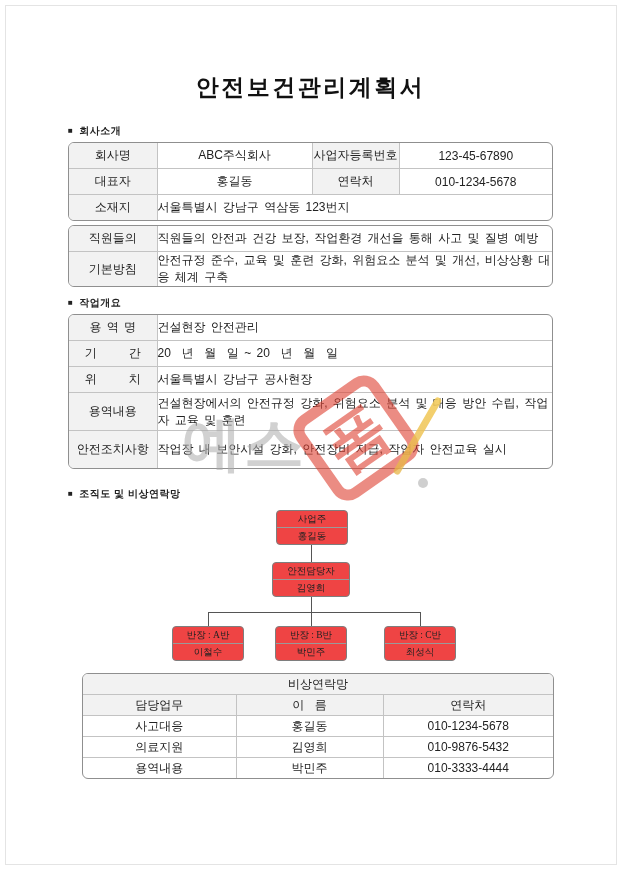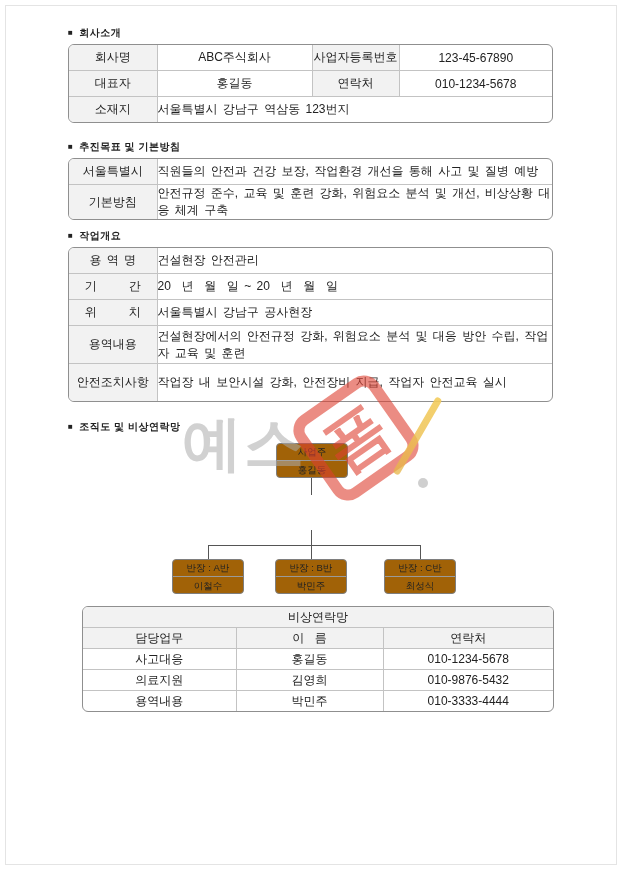--- a/index.html
+++ b/index.html
@@ -85,25 +85,26 @@
   .t3 tr.r-s td{height:25px;}
   .t3 tr.r-l td{height:37px;}
   
   .org{
     position:relative;
     margin-top:3px;
     width:485px;height:165px;
   }
   .org-box{
     position:absolute;
-    background:#a16207;
+    background:#ef4444;
     border:1px solid #7e7e7e;
     border-radius:4px;
     overflow:hidden;
     box-sizing:border-box;
+    font-family:Liberation Serif, serif;
   }
   .org-box .role{
     height:16px;line-height:16px;
     border-bottom:1px solid #9a9a9a;
     text-align:center;font-size:9.5px;white-space:pre;
   }
   .org-box .name{
     height:16px;line-height:17px;
     text-align:center;font-size:9.5px;
   }
@@ -158,20 +159,21 @@
     <div class="wm-text">예스</div>
     <div class="wm-stamp">
       <span class="glyph">폼</span>
     </div>
     <div class="wm-pencil"></div>
     <div class="wm-dot"></div>
   </div>
 
   <div class="content">
 
+    <div class="doc-title">안전보건관리계획서</div>
 
     <div class="sec-heading mt-20">
       <span class="marker">■</span><span>회사소개</span>
     </div>
     <div class="tbl t1">
       <table>
         <colgroup>
             <col style="width:88px">
             <col style="width:155px">
             <col style="width:87px">
@@ -191,32 +193,29 @@
           <td class="val center">010-1234-5678</td>
         </tr>
         <tr>
           <td class="lbl">소재지</td>
           <td class="val" colspan="3">서울특별시 강남구 역삼동 123번지</td>
         </tr>
       </tbody>
         </table>
     </div>
 
-    <div class="sec-heading mt-17">
-      <span class="marker">■</span><span>추진목표 및 기본방침</span>
-    </div>
     <div class="tbl t2">
       <table>
         <colgroup>
             <col style="width:88px">
             <col>
           </colgroup>
         <tbody>
             <tr>
-          <td class="lbl">서울특별시</td>
+          <td class="lbl">직원들의</td>
           <td class="val">직원들의 안전과 건강 보장, 작업환경 개선을 통해 사고 및 질병 예방</td>
         </tr>
         <tr>
           <td class="lbl">기본방침</td>
           <td class="val">안전규정 준수, 교육 및 훈련 강화, 위험요소 분석 및 개선, 비상상황 대응 체계 구축</td>
         </tr>
       </tbody>
         </table>
     </div>
 
@@ -257,20 +256,24 @@
     <div class="sec-heading mt-18">
       <span class="marker">■</span><span>조직도 및 비상연락망</span>
     </div>
 
     <div class="org">
       <div class="org-box" style="left:208px;top:6px;width:72px;">
         <div class="role">사업주</div>
         <div class="name">홍길동</div>
       </div>
       <div class="conn-v" style="left:243px;top:41px;height:17px;"></div>
+      <div class="org-box" style="left:204px;top:58px;width:78px;">
+        <div class="role">안전담당자</div>
+        <div class="name">김영희</div>
+      </div>
       <div class="conn-v" style="left:243px;top:93px;height:15px;"></div>
       <div class="conn-h" style="left:140px;top:108px;width:212px;"></div>
       <div class="conn-v" style="left:140px;top:108px;height:14px;"></div>
       <div class="conn-v" style="left:243px;top:108px;height:14px;"></div>
       <div class="conn-v" style="left:352px;top:108px;height:14px;"></div>
       <div class="org-box" style="left:104px;top:122px;width:72px;">
         <div class="role">반장 : A반</div>
         <div class="name">이철수</div>
       </div>
       <div class="org-box" style="left:316px;top:122px;width:72px;">

